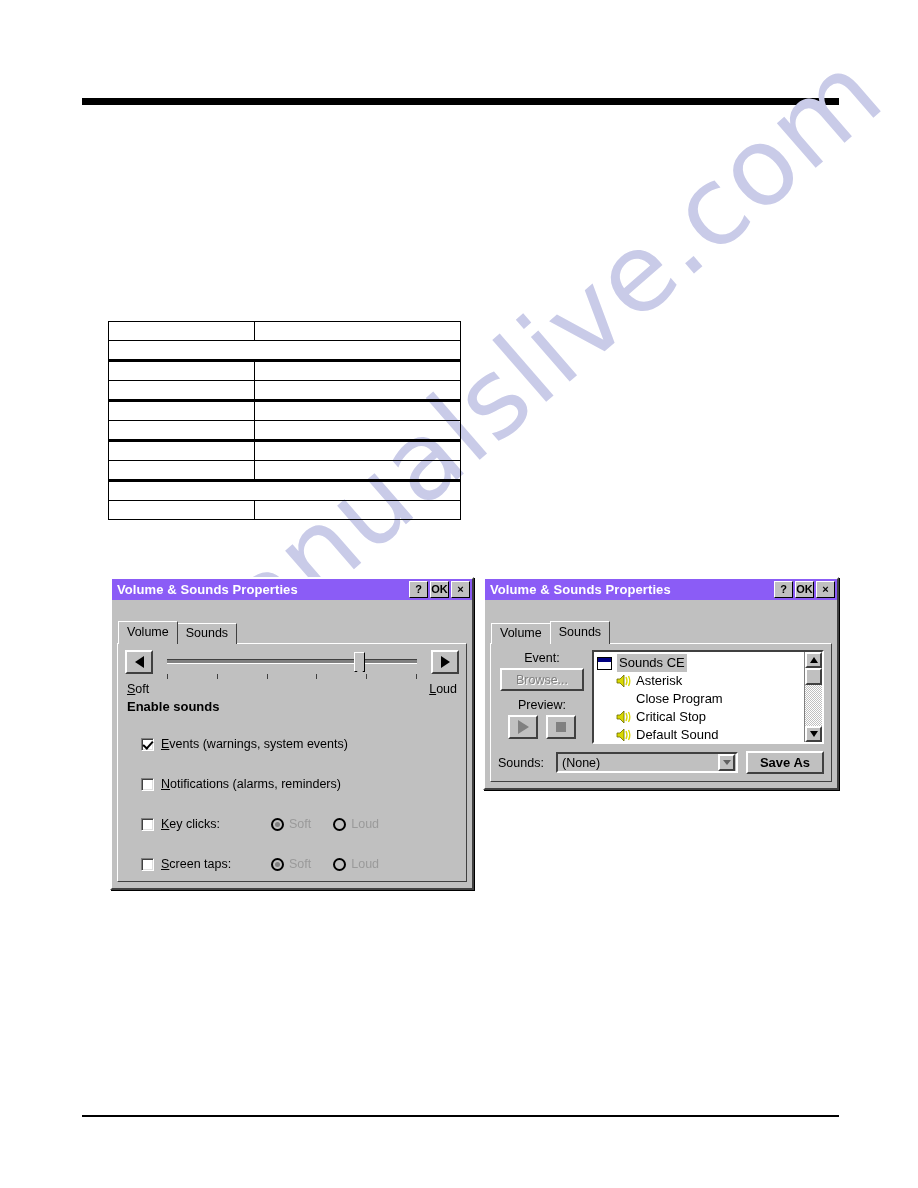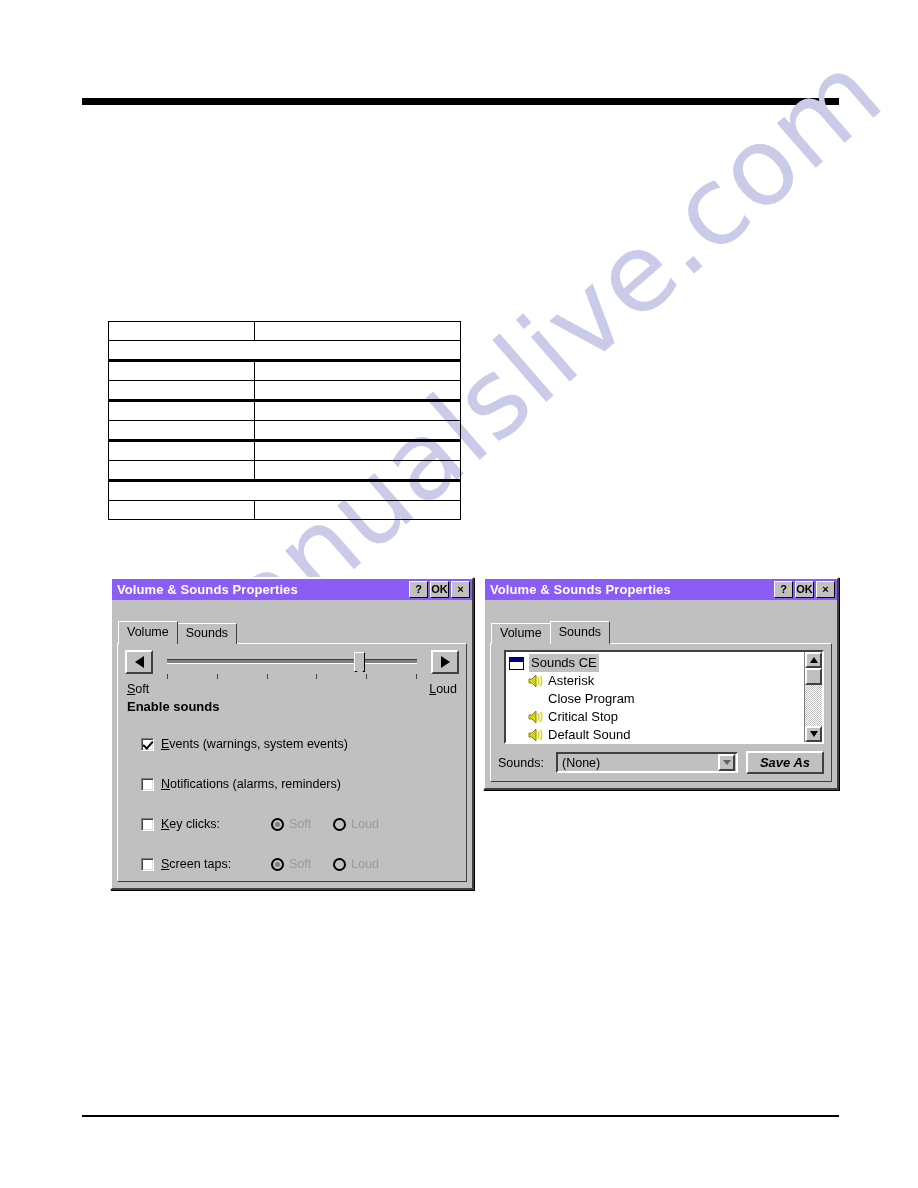--- a/index.html
+++ b/index.html
@@ -473,21 +473,20 @@
   }
   .ca-tri { width:0;height:0;border-left:4px solid transparent;border-right:4px solid transparent;border-top:5px solid #000; }
   .combo.disabled .ca-tri { border-top-color: #606060; }
   .btn-right {
     width: 78px;
     height: 23px;
     margin-left: 8px;
     font-weight: bold;
     font-size: 13px;
     flex: 0 0 auto;
-    font-style: italic;
   }
 </style>
 </head>
 <body>
 
 <div class="page-rule-top"></div>
 <div class="page-rule-bottom"></div>
 
 <div class="watermark">manualslive.com</div>
 
@@ -640,20 +639,33 @@
 
     <div class="tabstrip">
       <div class="tab">Volume</div>
       <div class="tab active">Sounds</div>
     </div>
 
     <div class="tab-page">
 
       <div class="snd-top">
 
+        <div class="snd-left">
+          <div class="snd-cap">Event:</div>
+          <div class="btn btn-browse disabled">Browse...</div>
+          <div class="snd-cap">Preview:</div>
+          <div class="preview-btns">
+            <span class="btn btn-sm">
+              <span class="ico-play"></span>
+            </span>
+            <span class="btn btn-sm">
+              <span class="ico-stop"></span>
+            </span>
+          </div>
+        </div>
 
         <div class="tree-wrap">
           <div class="tree-list" id="tree-list">
               <div class="tree-item root selected">
                 <span class="icon-winlogo"></span>
                 <span class="lbl">Sounds CE</span>
               </div>
               <div class="tree-item child">
                 <span class="icon-speaker"><svg viewBox="0 0 16 14" width="16" height="14">
                     <path d="M1 5 h3 L8 1 v12 L4 9 H1 z" fill="#d8d800" stroke="#6b6b00" stroke-width="0.8"></path>

